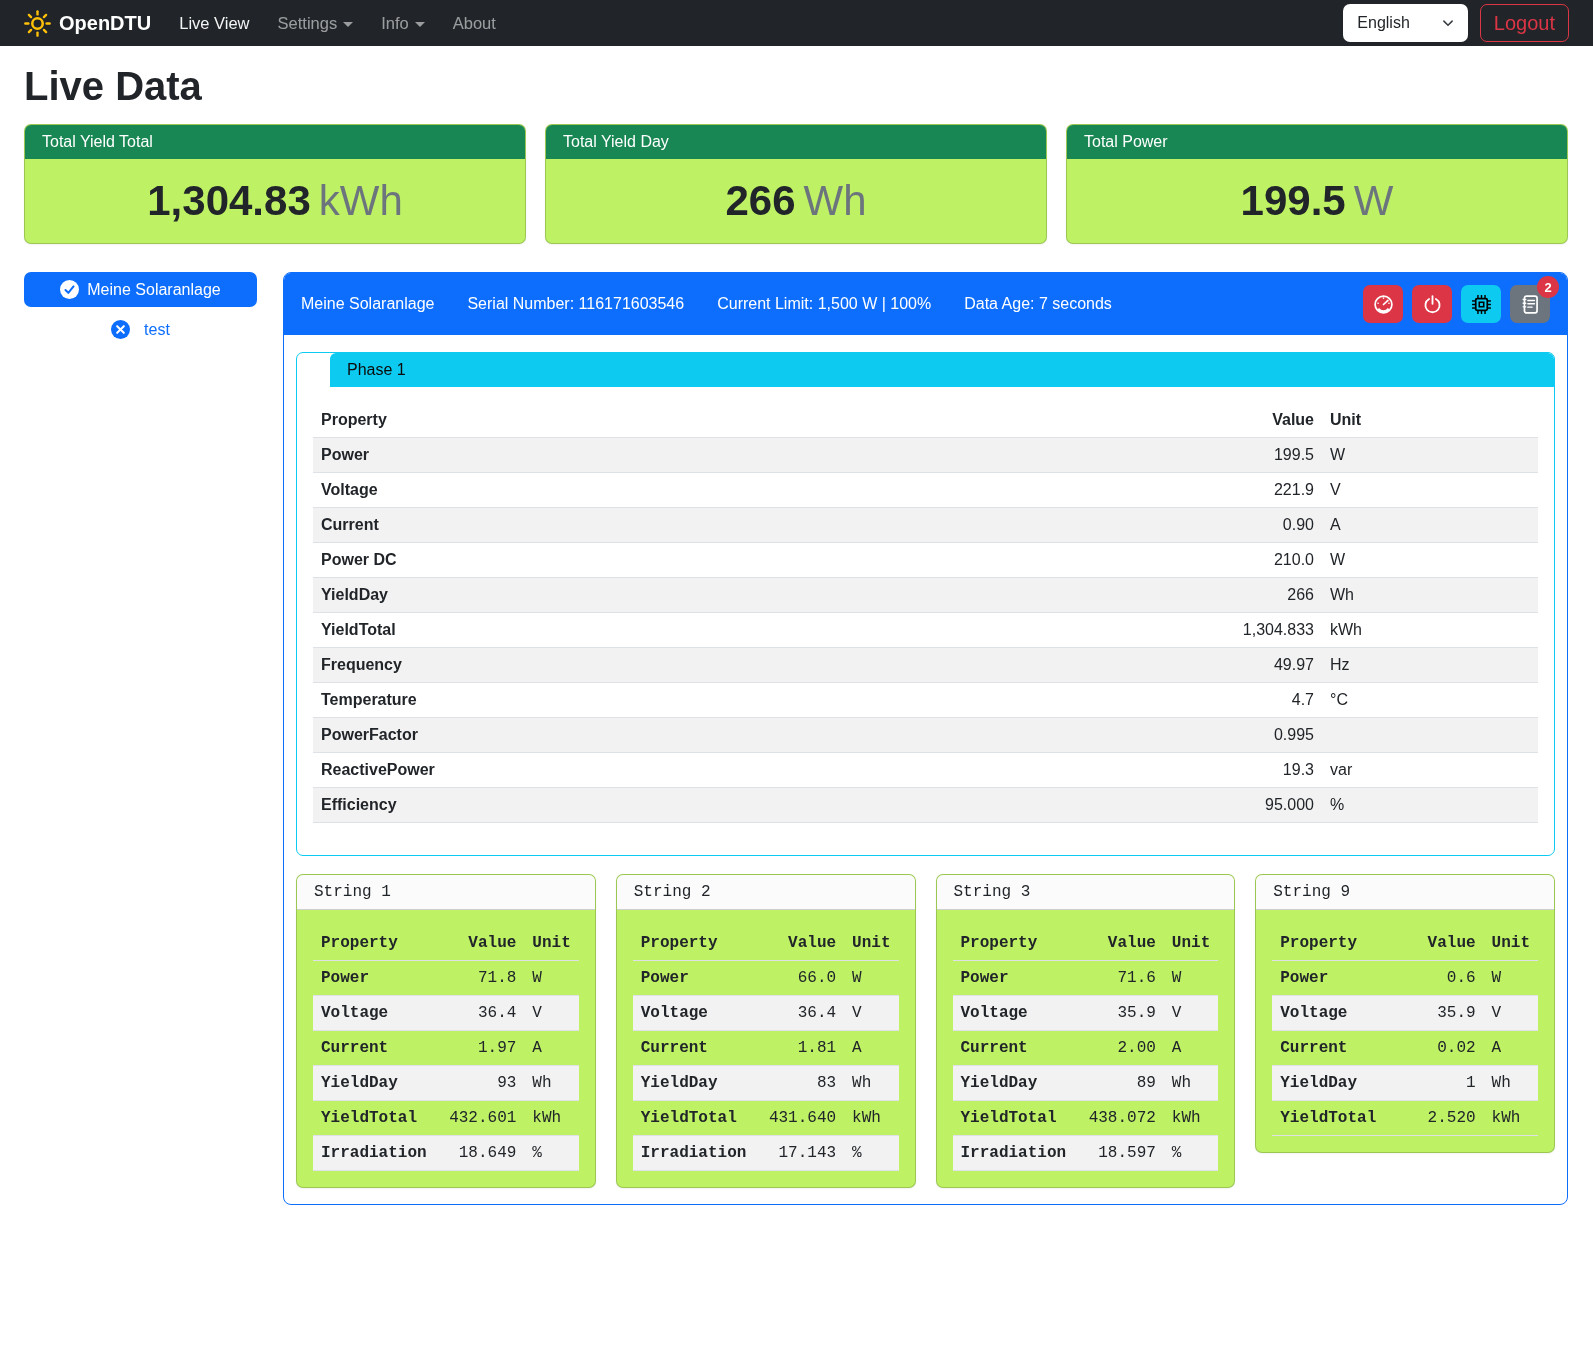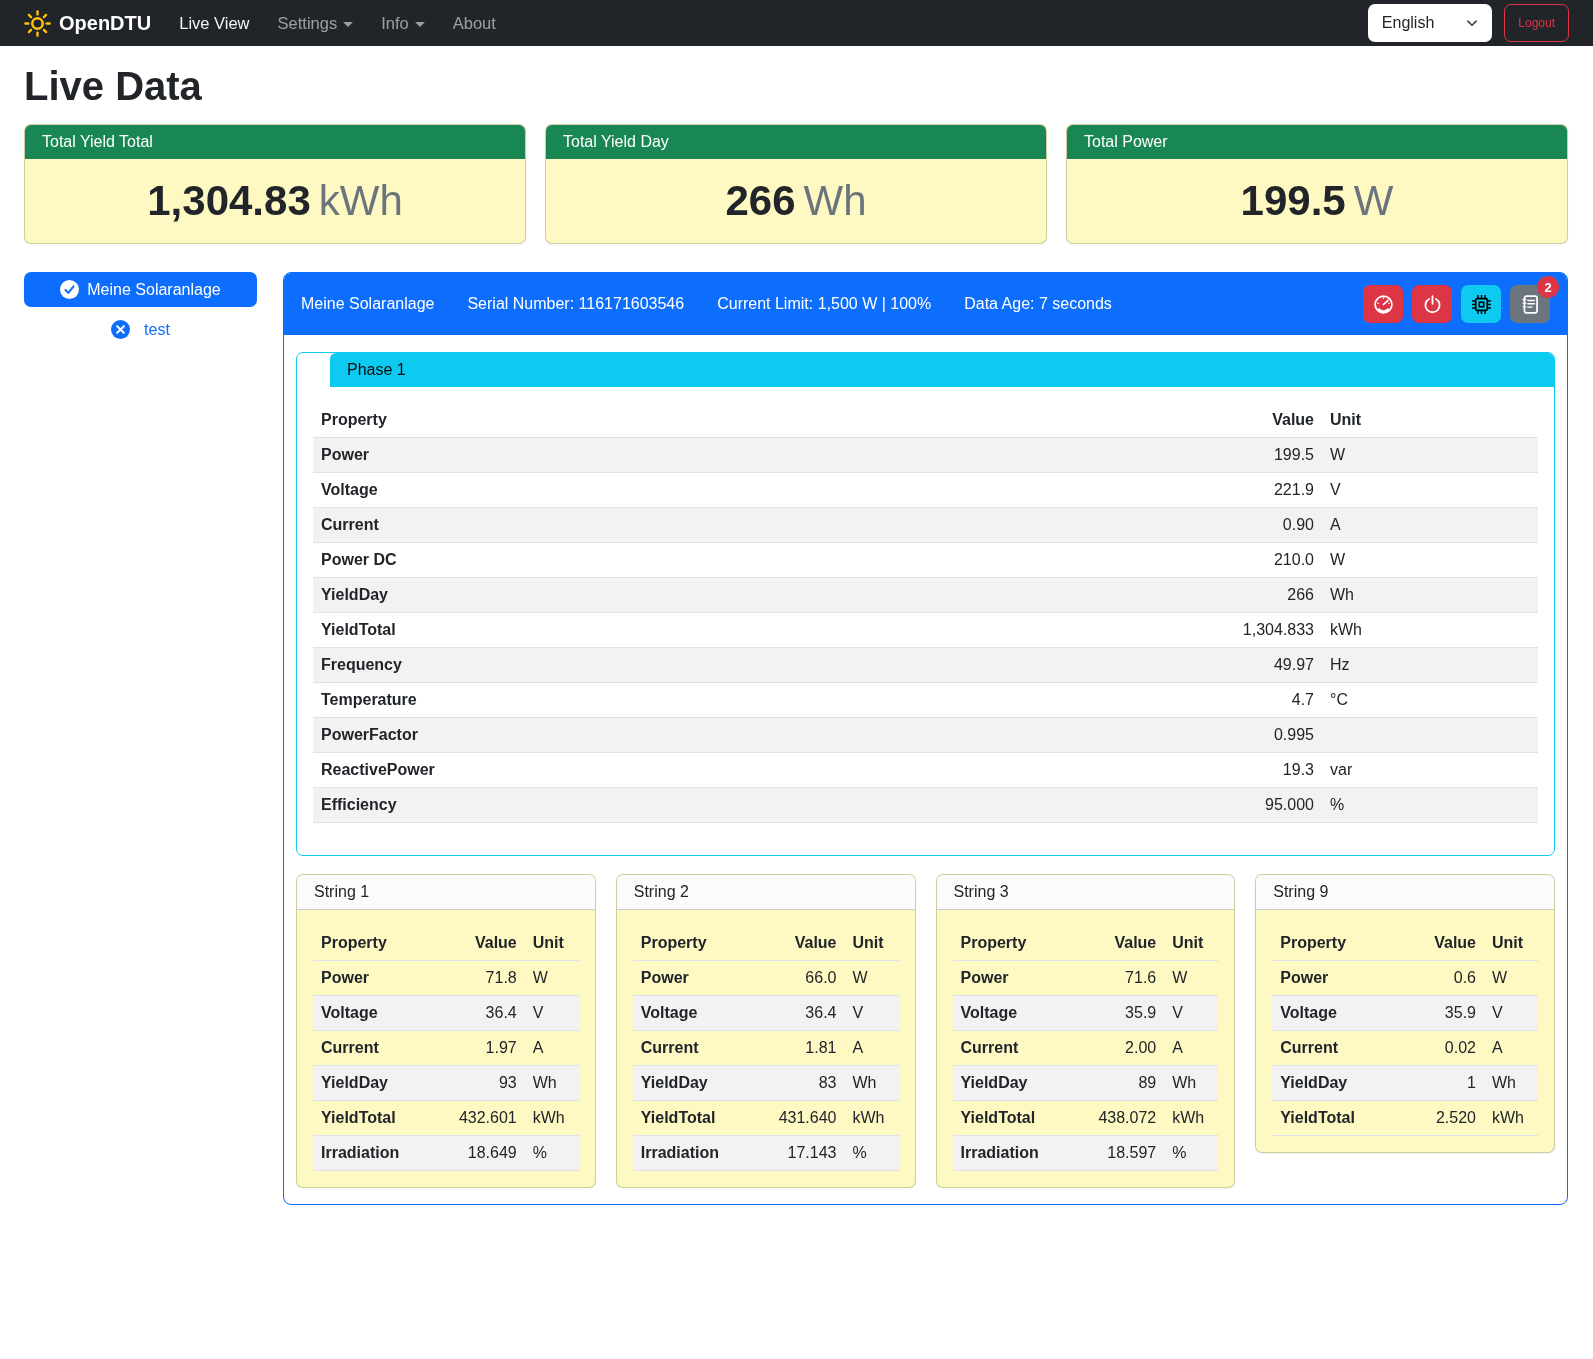--- a/index.html
+++ b/index.html
@@ -45,34 +45,34 @@
     background: #fff; color: #212529;
     border-radius: 7px; height: 38px;
     padding: 0 14px;
     display: flex; align-items: center; gap: 32px;
     font-size: 16px; cursor: pointer;
   }
   .logout-btn {
     background: transparent;
     border: 1px solid #dc3545; color: #dc3545;
     border-radius: 7px; height: 38px; padding: 0 13px;
-    font-size: 12px; font-family: inherit; cursor: pointer;
+    font-size: 20px; font-family: inherit; cursor: pointer;
   }
 
   
   .page { padding: 0 25px 14px 24px; }
   h1.page-title { font-size: 40px; font-weight: 700; margin: 18px 0 15px; }
 
   
   .summary-row {
     display: grid; grid-template-columns: repeat(3, 1fr);
     gap: 19px; margin-bottom: 28px;
   }
   .card {
-    background: #fef9c3;
+    background: #bef264;
     border: 1px solid rgba(0,0,0,.175);
     border-radius: 7px;
     box-shadow: 0 1px 2px rgba(0,0,0,.05);
   }
   .summary-header {
     background: #198754; color: #fff;
     padding: 8px 17px; font-size: 16px;
     border-radius: 6px 6px 0 0;
   }
   .summary-body {
@@ -159,21 +159,21 @@
   .phase-table .col-val { width: 115px; }
   .phase-table .col-unit { width: 216px; }
   .string-table .col-val { width: 92px; }
   .string-table .col-unit { width: 54px; }
   .phase-table tbody tr:nth-child(odd)  { background: #f2f2f2; }
   .string-table tbody tr:nth-child(even){ background: #f2f2f2; }
 
   
   .strings-row {
     display: grid; grid-template-columns: repeat(4, 1fr);
-    gap: 20px; align-items: start;
+    gap: 20px; align-items: start; font-family: Liberation Mono, monospace;
   }
   .string-header {
     background: #fbfbfb;
     border-bottom: 1px solid rgba(0,0,0,.175);
     padding: 8px 17px; font-size: 16px;
     border-radius: 6px 6px 0 0;
   }
   .string-body { padding: 16px 16px 0; }
 
   svg { display: block; }

